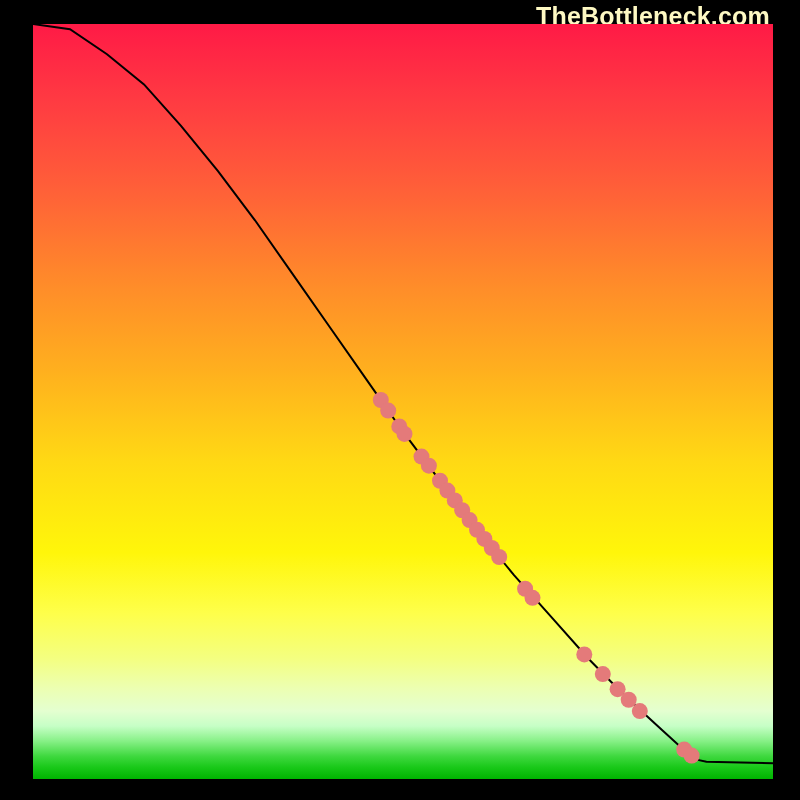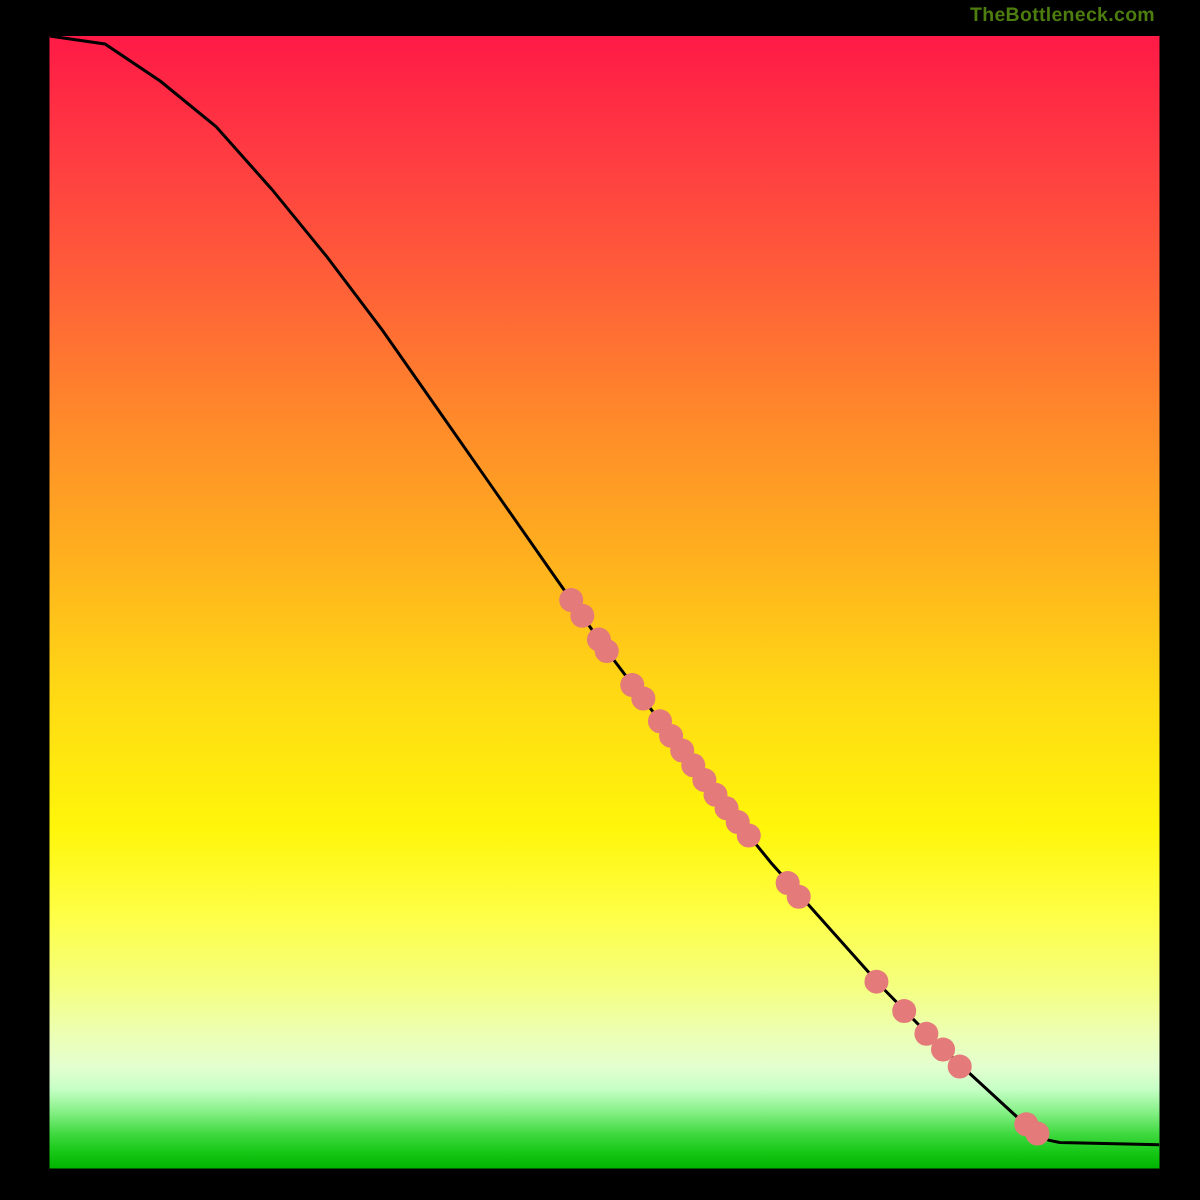--- a/index.html
+++ b/index.html
@@ -40,23 +40,23 @@
       #3ed83e 97%,
       #18c818 98.5%,
       #00b400 100%
     );
   }
   .attr {
     position: absolute;
     top: 2px;
     right: 30px;
     font-family: Arial, Helvetica, sans-serif;
-    font-size: 13px;
+    font-size: 25px;
     font-weight: 600;
-    color: #4d7c0f;
+    color: #fef9c3;
     letter-spacing: 0.2px;
   }
   svg.curve {
     position: absolute;
     left: 0;
     top: 0;
     width: 740px;
     height: 755px;
   }
 </style>

